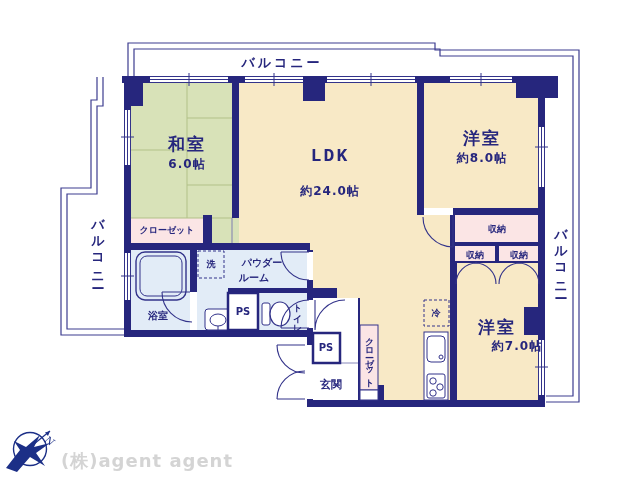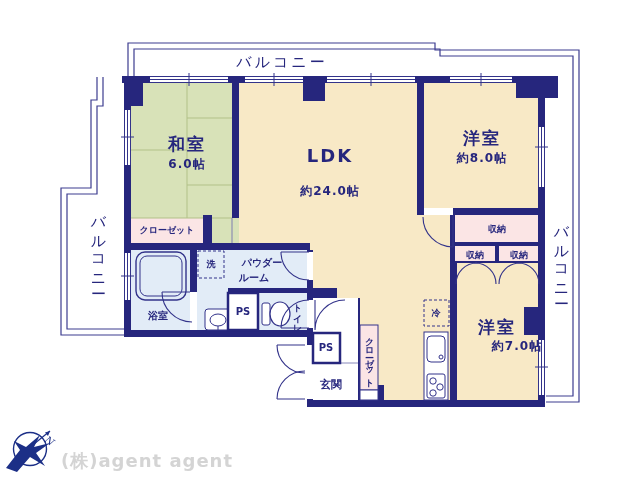--- a/index.html
+++ b/index.html
@@ -4,24 +4,24 @@
 <style>
   html,body{margin:0;padding:0;background:#fff;}
   .stage{position:relative;width:640px;height:480px;background:#ffffff;overflow:hidden;
          font-family:"DejaVu Sans","Liberation Sans",sans-serif;}
   .stage svg{position:absolute;left:0;top:0;}
   .lbl{position:absolute;transform:translate(-50%,-50%);color:#26267d;white-space:nowrap;
        font-family:"DejaVu Sans","Liberation Sans",sans-serif;line-height:1;}
   .vtext{writing-mode:vertical-rl;text-orientation:upright;}
   .room-name{font-size:17px;font-weight:bold;letter-spacing:2px;}
   .room-size{font-size:12px;font-weight:bold;letter-spacing:1px;}
-  .ldk-name{font-size:18px;font-weight:bold;letter-spacing:2px;}
+  .ldk-name{font-size:18px;font-weight:bold;letter-spacing:2px;font-family:Liberation Mono, monospace;}
   .small-lbl{font-size:10px;font-weight:bold;}
   .tiny-lbl{font-size:9px;font-weight:bold;}
-  .balcony-lbl{font-size:15px;font-weight:normal;letter-spacing:3px;}
+  .balcony-lbl{font-size:13px;font-weight:bold;letter-spacing:3px;}
   .watermark{position:absolute;left:61px;top:449px;color:#d4d4d4;font-size:18px;
              letter-spacing:1px;font-weight:bold;}
 </style>
 </head>
 <body>
 
 <div class="stage">
 
 <svg width="640" height="480" viewBox="0 0 640 480">
 

